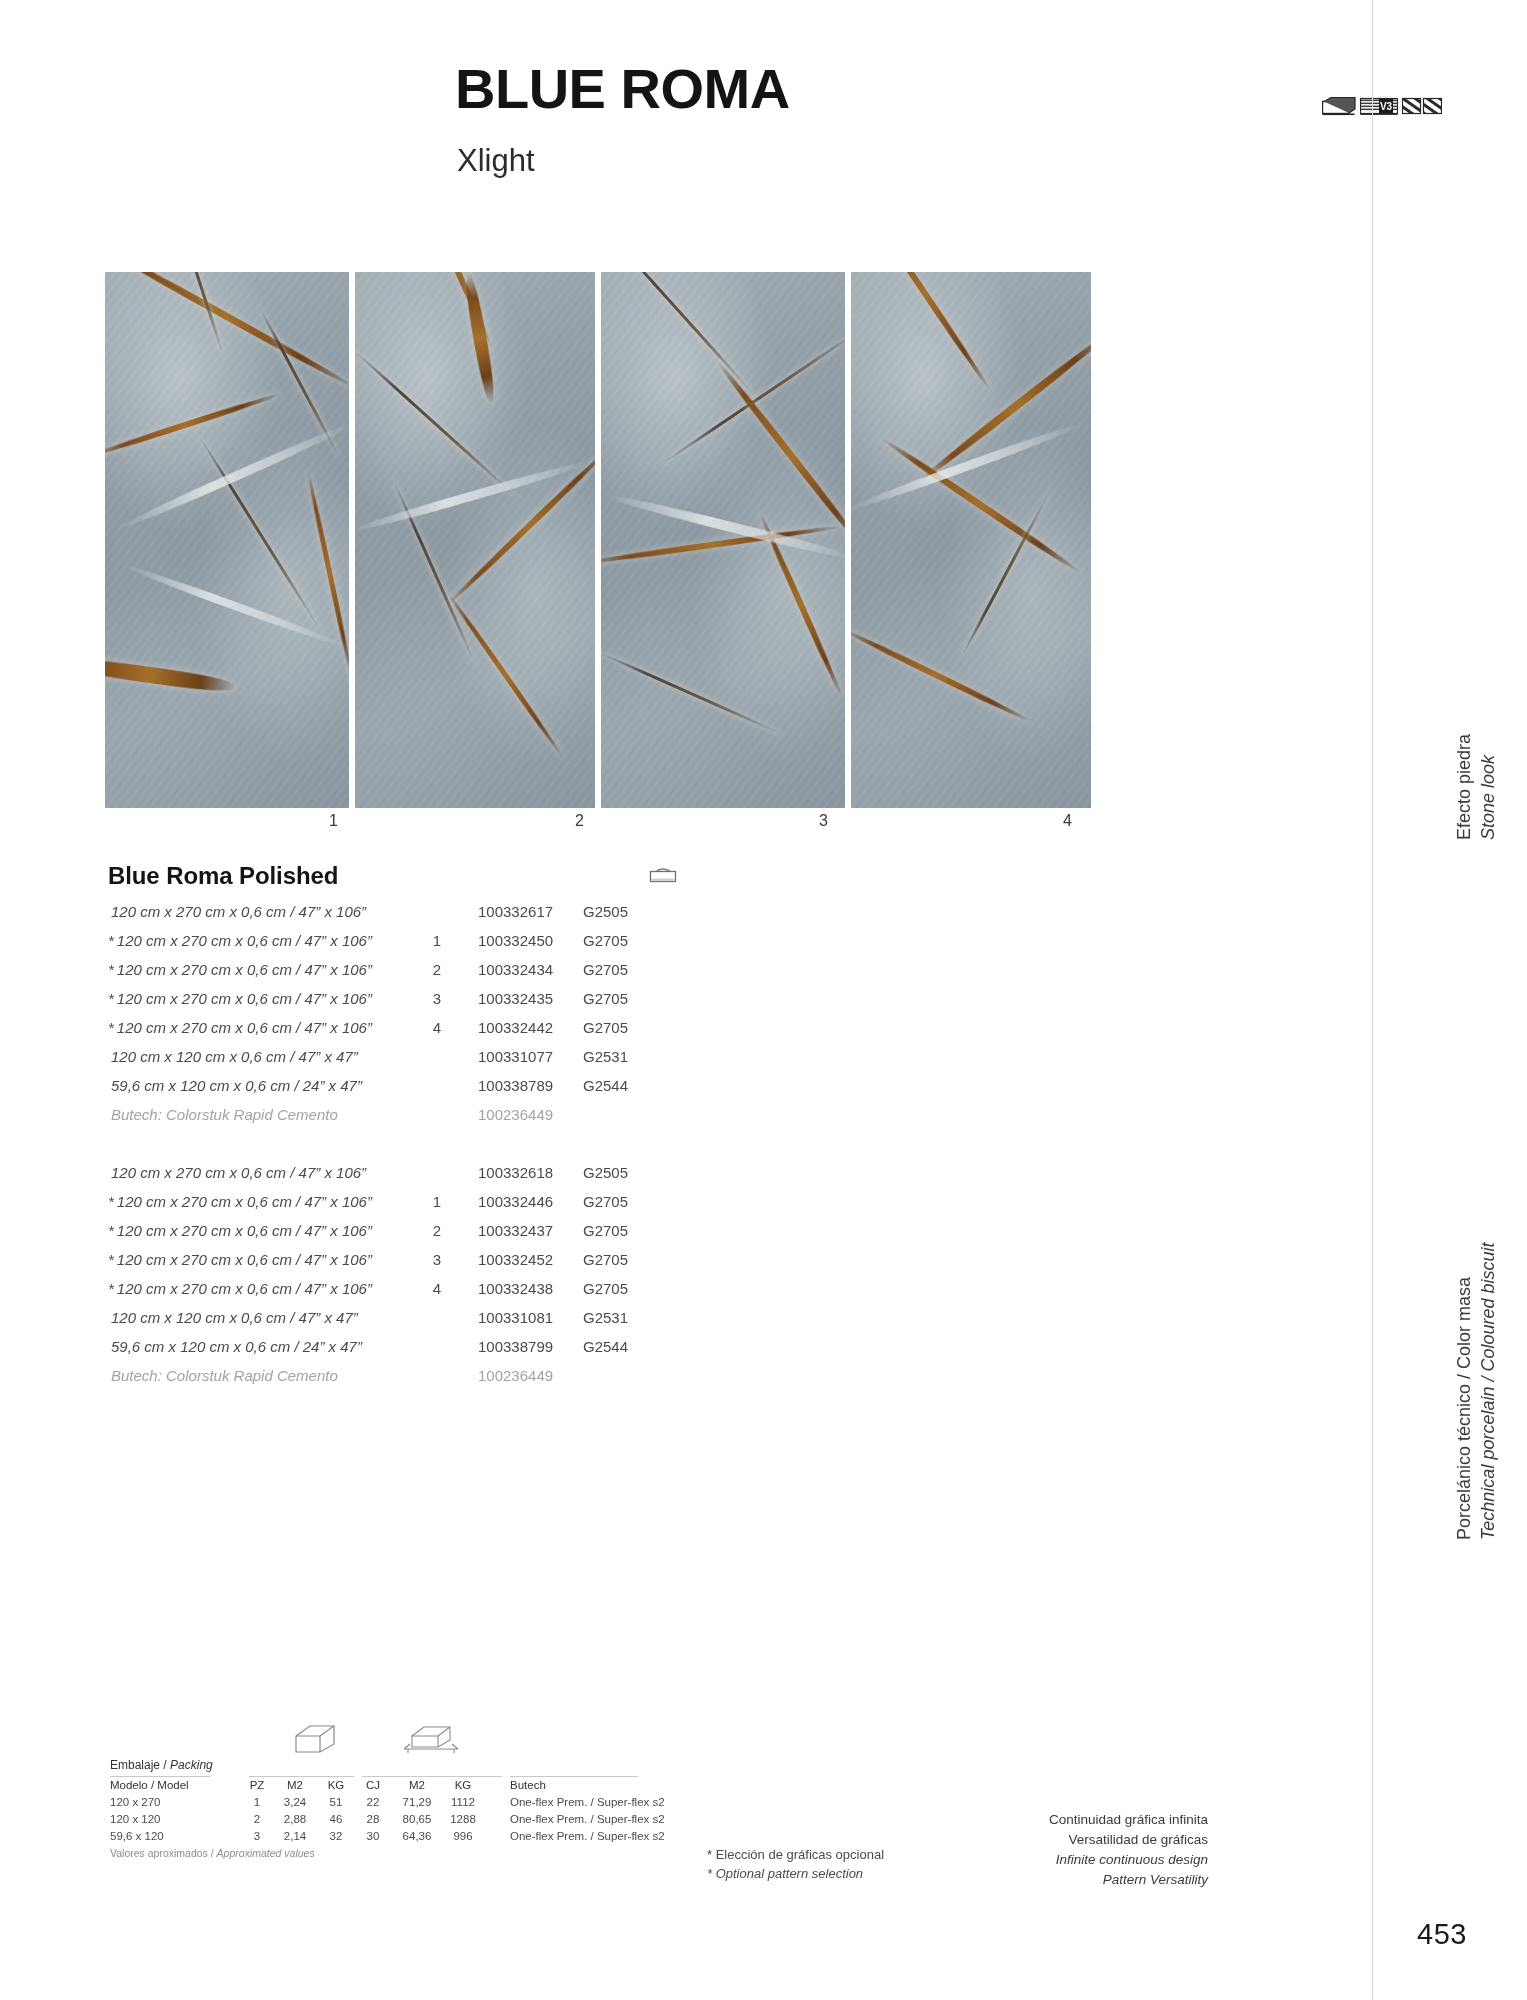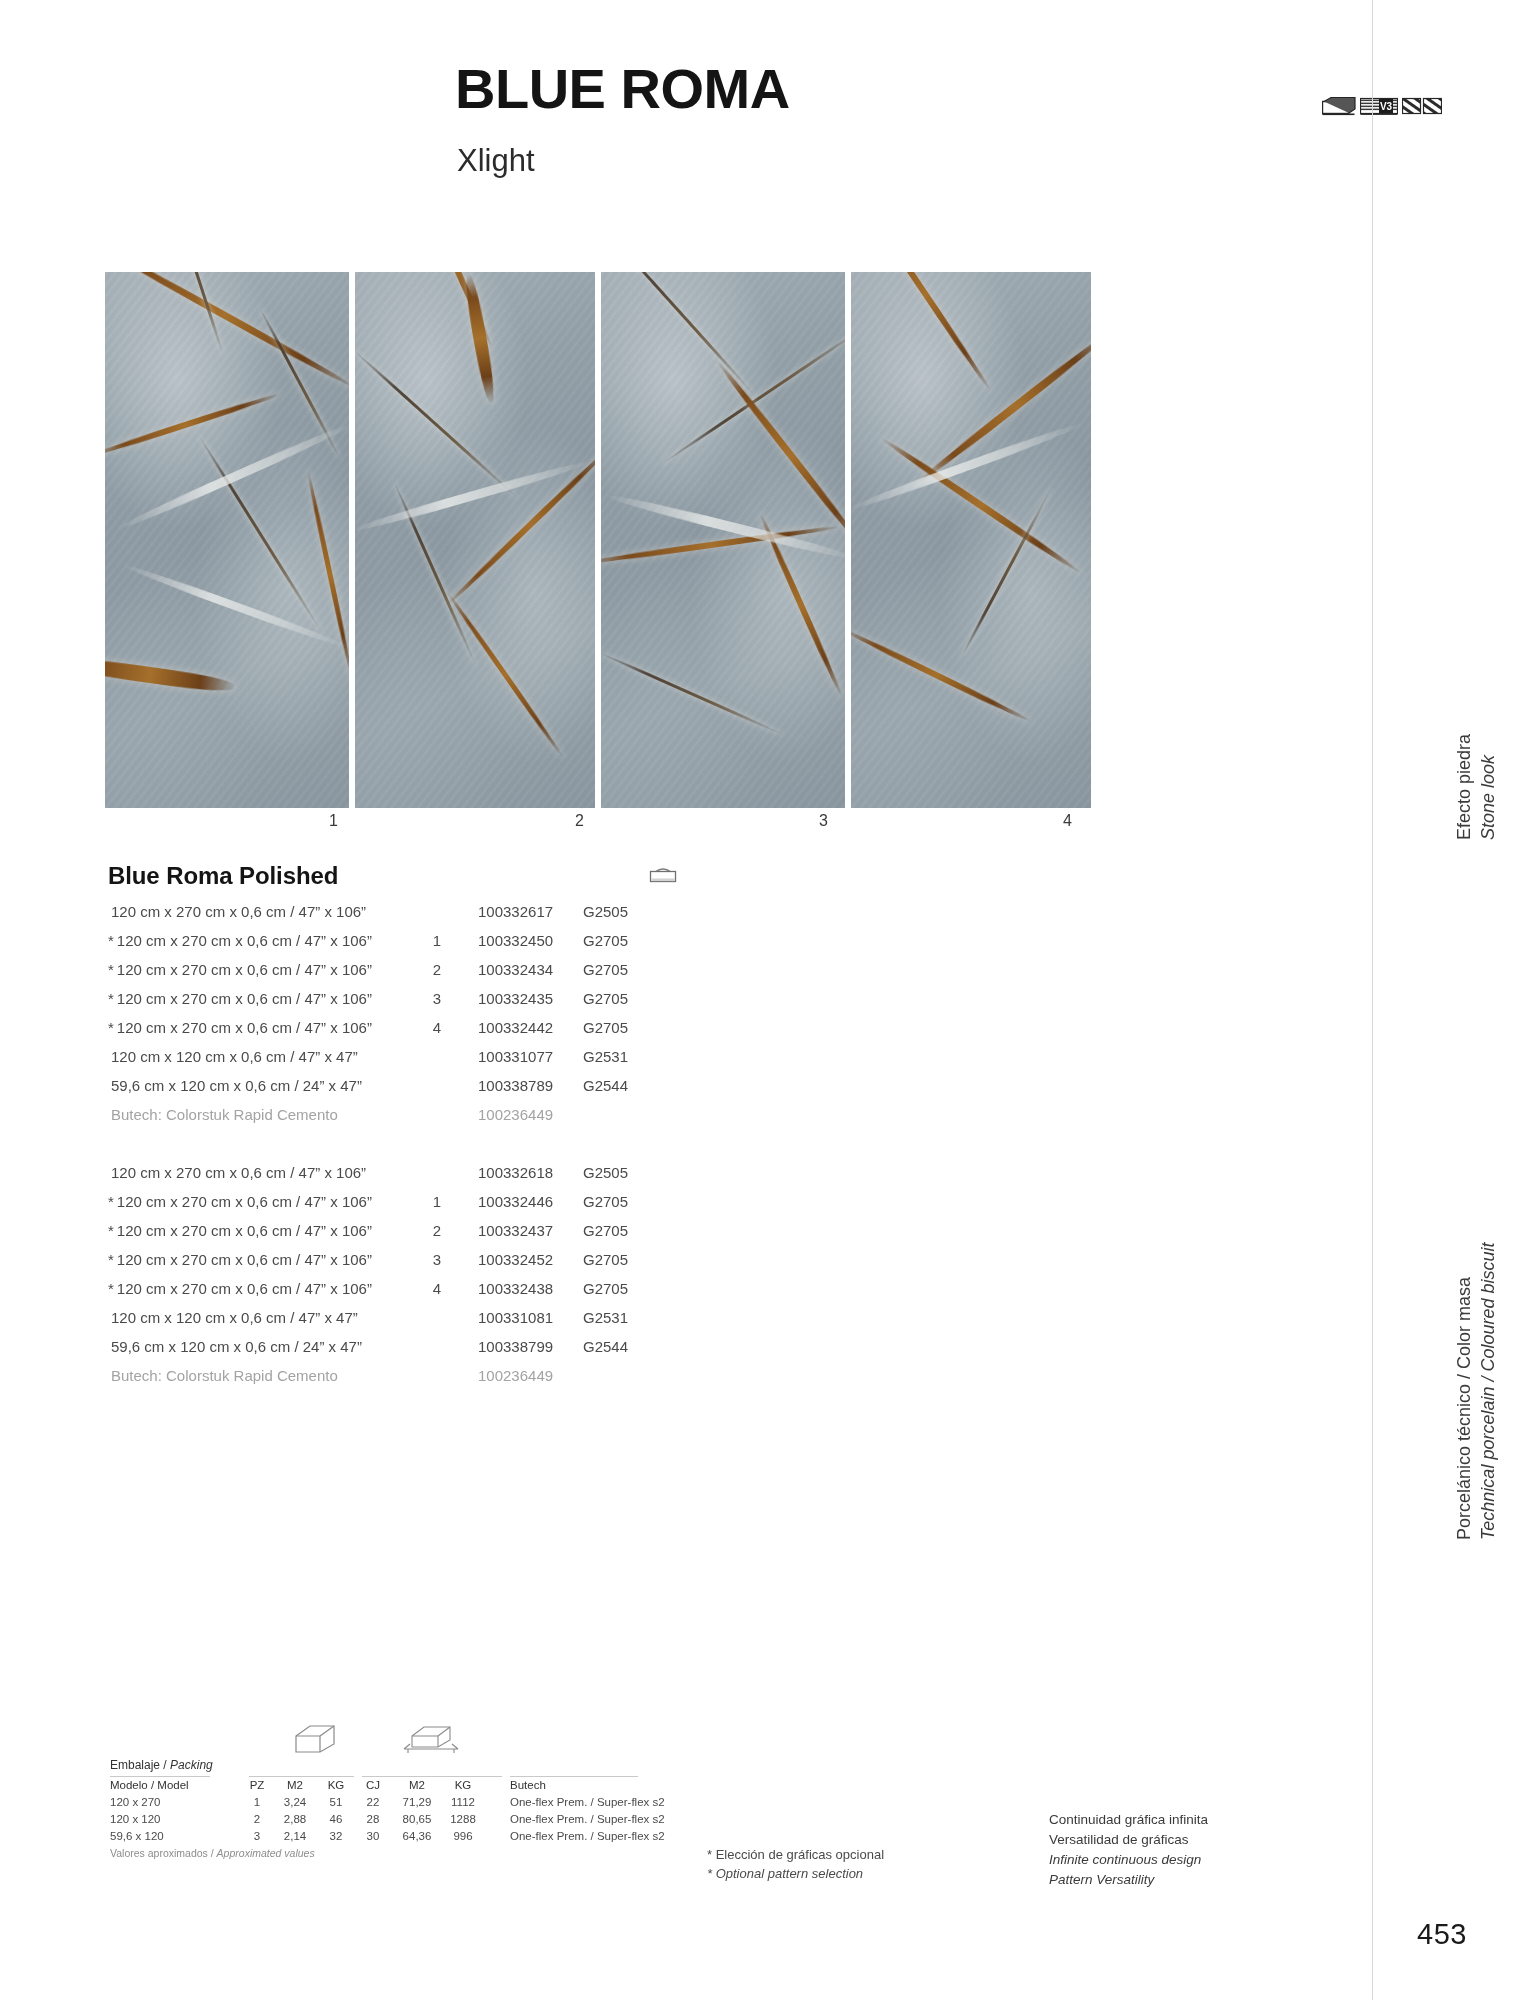--- a/index.html
+++ b/index.html
@@ -159,21 +159,21 @@
 
   .rows { margin-top: 3px; }
   .row {
     position: relative;
     height: 29px;
     font-size: 15px;
     color: #4a4a4a;
     white-space: nowrap;
   }
   .row.muted { color: #a3a3a3; }
-  .c-size { position: absolute; left: 0; top: 4px; }
+  .c-size { position: absolute; left: 0; top: 4px; font-style: italic; }
   .c-size .star { margin-right: 3px; }
   .c-num  { position: absolute; left: 322px; top: 4px; width: 14px; text-align: center; }
   .c-code { position: absolute; left: 370px; top: 4px; }
   .c-ref  { position: absolute; left: 475px; top: 4px; }
 
   
   .rule-vertical {
     position: absolute;
     left: 1372px; top: 0;
     width: 1px; height: 2000px;
@@ -255,20 +255,21 @@
     line-height: 1.45;
   }
   .footnote-center .en { font-style: italic; }
 
   .footnote-right {
     position: absolute;
     left: 1049px; top: 1810px;
     font-size: 13.5px;
     color: #3a3a3a;
     line-height: 1.48;
+    text-align: right;
   }
   .footnote-right .en { font-style: italic; }
 
   .page-number {
     position: absolute;
     left: 1417px; top: 1918px;
     font-size: 29px;
     font-weight: 300;
     color: #1a1a1a;
     letter-spacing: 0.5px;

